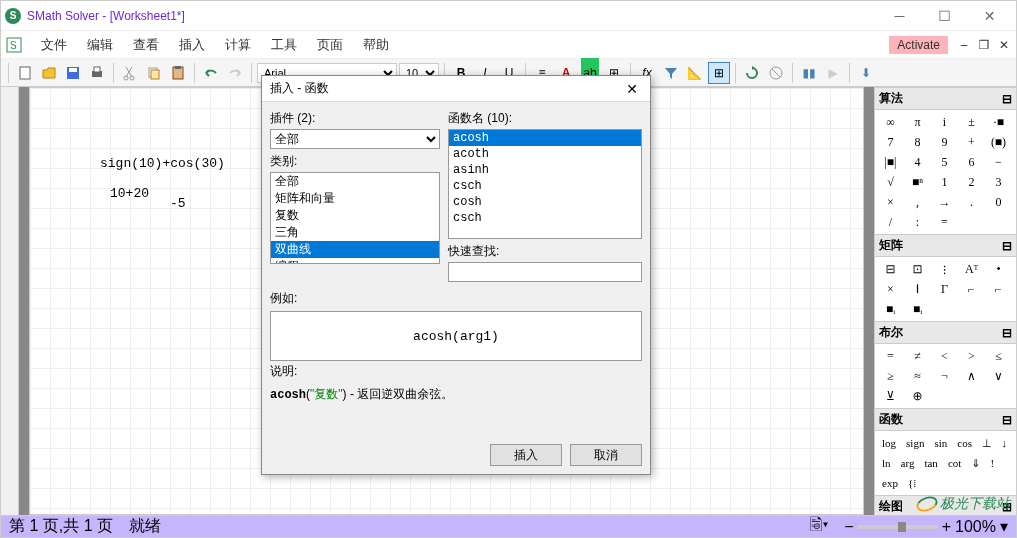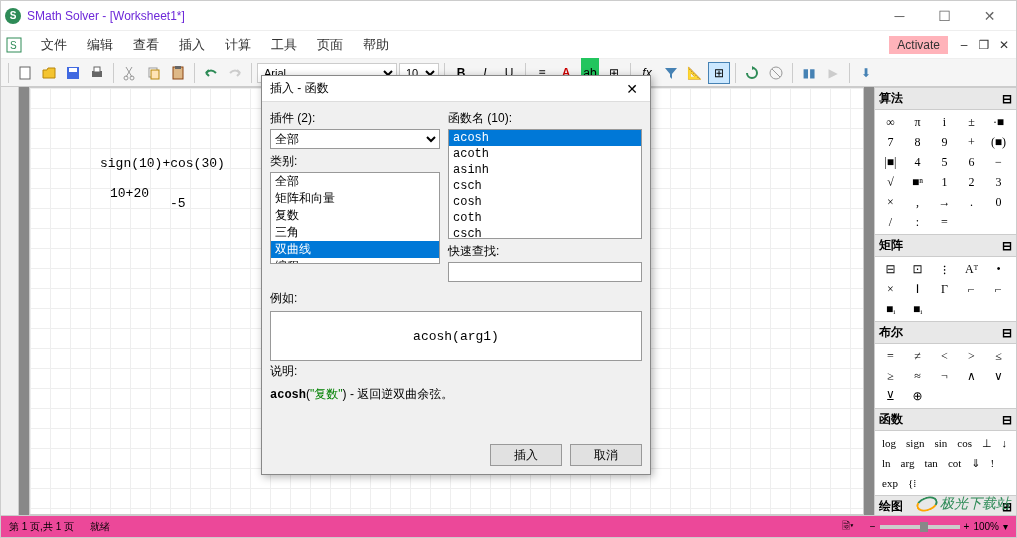--- a/index.html
+++ b/index.html
@@ -63,21 +63,21 @@
 .dlg-list2 .item.sel { background: #0078d7; color: #fff; }
 .dlg-input { width: 100%; height: 20px; border: 1px solid #999; padding: 0 2px; font-size: 12px; }
 .dlg-example { border: 1px solid #999; background: #fff; height: 50px; display: flex; align-items: center; justify-content: center; font-family: "Courier New", monospace; font-size: 13px; }
 .dlg-desc { font-size: 12px; padding: 2px 0; }
 .dlg-desc .fn { font-family: "Courier New", monospace; font-weight: bold; }
 .dlg-desc .arg { color: #008000; }
 .dlg-btns { display: flex; justify-content: flex-end; gap: 8px; padding: 8px; }
 .dlg-btn { width: 72px; height: 22px; border: 1px solid #999; background: #e1e1e1; font-size: 12px; }
 
 
-.statusbar { position: absolute; bottom: 0; left: 0; right: 0; height: 22px; background: #ec4899; border-top: 1px solid #ccc; display: flex; align-items: center; padding: 0 8px; font-size: 10px; gap: 16px; }
+.statusbar { position: absolute; bottom: 0; left: 0; right: 0; height: 22px; background: #c4b5fd; border-top: 1px solid #ccc; display: flex; align-items: center; padding: 0 8px; font-size: 16px; gap: 16px; }
 .statusbar .sp { flex: 1; }
 .statusbar .zoom { display: flex; align-items: center; gap: 4px; }
 .statusbar .slider { width: 80px; height: 4px; background: #ccc; position: relative; }
 .statusbar .slider::after { content: ''; position: absolute; left: 50%; top: -3px; width: 8px; height: 10px; background: #888; }
 
 .watermark { position: absolute; right: 6px; bottom: 24px; font-size: 14px; color: #2e8b57; font-style: italic; }
 .watermark .logo2 { display: inline-block; width: 22px; height: 14px; border: 2px solid #2e8b57; border-radius: 50%; border-left-color: #ffa500; border-bottom-color: #ffa500; transform: rotate(-20deg); vertical-align: middle; margin-right: 2px; }
 
 svg { display: block; }
 </style>
@@ -362,21 +362,20 @@
           </div>
       </div>
       <div class="dlg-col">
         <div class="dlg-label">函数名 (10):</div>
         <div class="dlg-list" id="fn-list">
             <div class="item sel">acosh</div>
             <div class="item">acoth</div>
             <div class="item">asinh</div>
             <div class="item">csch</div>
             <div class="item">cosh</div>
-            <div class="item">coth</div>
             <div class="item">csch</div>
           </div>
         <div class="dlg-label" style="margin-top:4px">快速查找:</div>
         <input class="dlg-input" value="" style="">
       </div>
     </div>
     <div class="dlg-label" style="margin-top:6px">例如:</div>
     <div class="dlg-example">acosh(arg1)</div>
     <div class="dlg-label" style="">说明:</div>
     <div class="dlg-desc">

